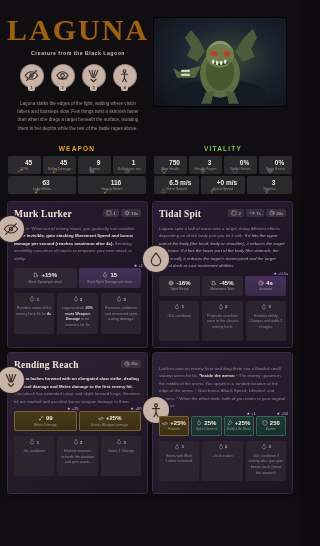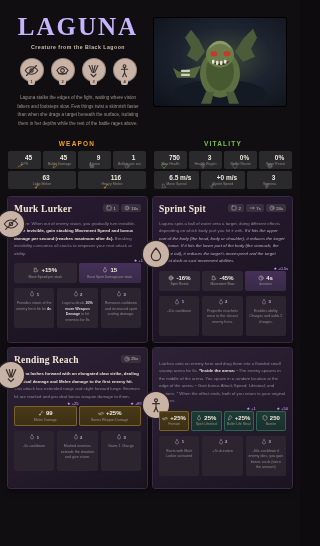--- a/index.html
+++ b/index.html
@@ -9,22 +9,22 @@
     font-family: "Liberation Sans", sans-serif;
     overflow: hidden;
   }
   .page { position: relative; width: 300px; height: 546px; background: #100e11; }
 
   
   .hero-header { display: flex; padding: 14px 10px 6px 10px; gap: 8px; }
   .hero-left { width: 136px; display: flex; flex-direction: column; align-items: center; }
   .hero-name {
     font-family: "Liberation Serif", serif;
-    font-size: 25px; font-weight: 700; letter-spacing: 2px;
-    color: #c4b5fd; text-align: center; line-height: 1.05;
+    font-size: 30px; font-weight: 700; letter-spacing: 2px;
+    color: #a16207; text-align: center; line-height: 1.05;
   }
   .hero-sub {
     font-size: 5.2px; font-weight: 700; letter-spacing: .5px;
     color: #cbbfae; margin-top: 4px; text-align: center;
   }
   .stat-circles { display: flex; gap: 5px; margin-top: 8px; }
   .circle-wrap { position: relative; width: 26px; display: flex; flex-direction: column; align-items: center; }
   .circle {
     width: 24px; height: 24px; border-radius: 50%;
     background: #c9b3a6; display: flex; align-items: center; justify-content: center;
@@ -440,21 +440,21 @@
           </div>
         </div>
       </div>
       <div class="card">
         <div class="card-glyph second">
           <svg viewBox="0 0 24 24" fill="none" stroke="#3a2f2c" stroke-width="1.8" stroke-linecap="round" stroke-linejoin="round">
             <path d="M12 3 C12 3 5 11 5 15 a7 7 0 0 0 14 0 C19 11 12 3 12 3z"></path>
           </svg>
         </div>
         <div class="card-head">
-          <div class="card-title">Sprint Spit</div>
+          <div class="card-title">Tidal Spit</div>
           <div class="badges">
             <div class="badge-row">
               <span class="badge">
                 <span class="ico"><svg viewBox="0 0 24 24" fill="none" stroke="#cfc5bb" stroke-width="1.8" stroke-linecap="round" stroke-linejoin="round">
                     <rect x="3.5" y="4" width="17" height="16" rx="2.5"></rect>
                   </svg></span>
                 <span>2</span>
               </span>
               <span class="badge">
                 <span class="ico"><svg viewBox="0 0 24 24" fill="none" stroke="#cfc5bb" stroke-width="1.8" stroke-linecap="round" stroke-linejoin="round">

